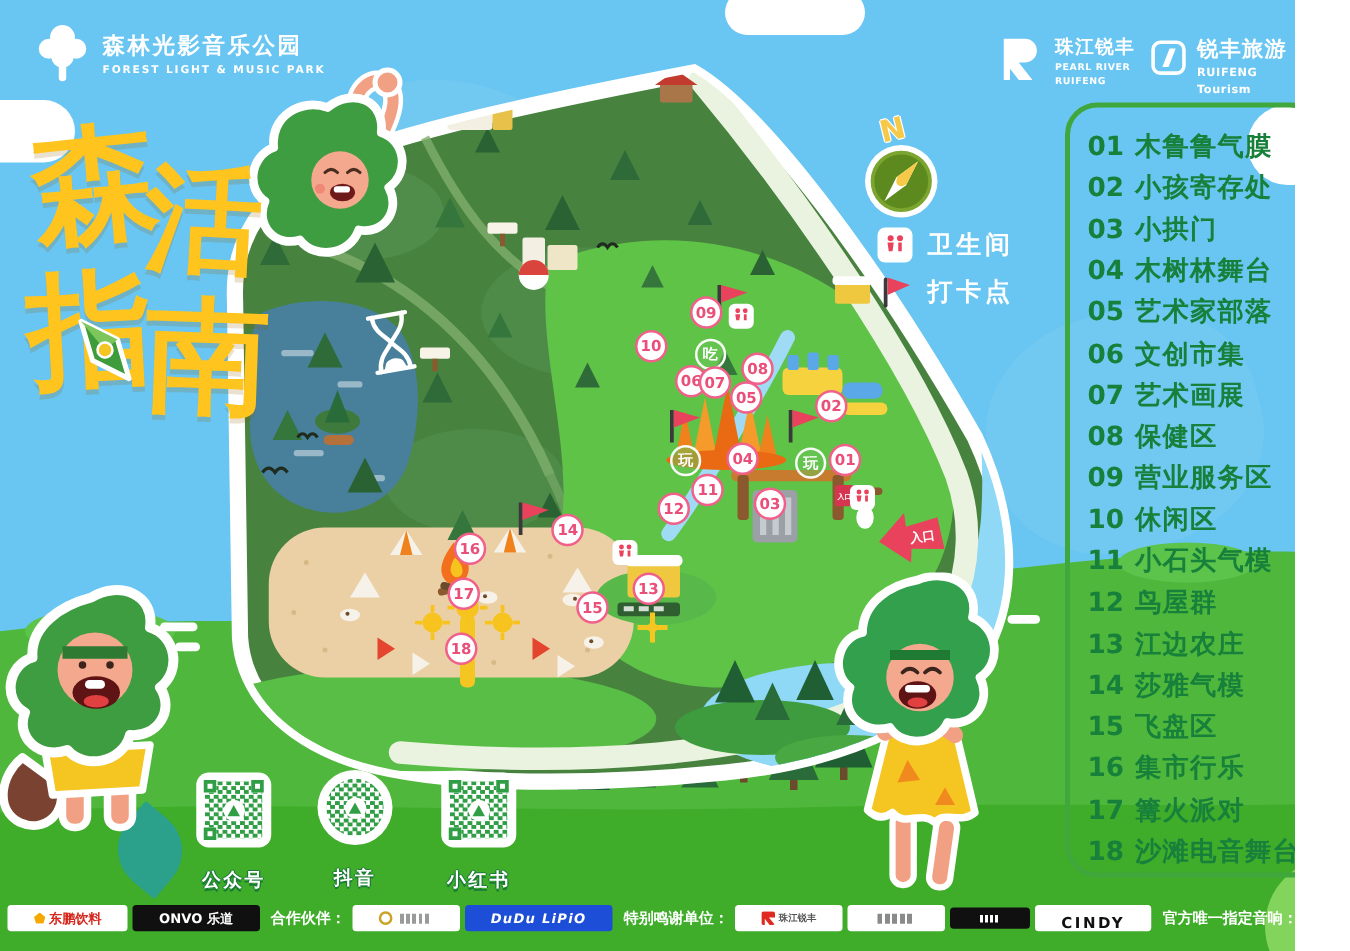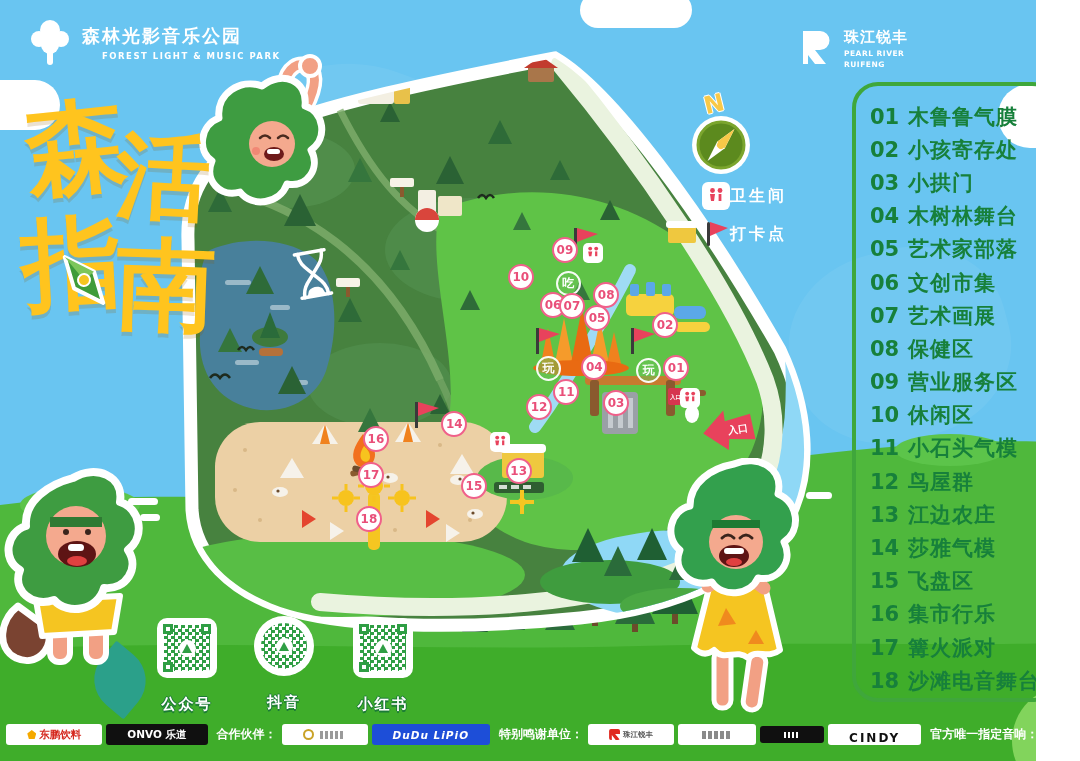--- a/index.html
+++ b/index.html
@@ -9,21 +9,21 @@
   
   #bg-svg{position:absolute;left:0;top:0;z-index:0;}
   .cloud{position:absolute;background:#fff;border-radius:40px;z-index:1;}
   .sky-leaf{position:absolute;background:rgba(255,255,255,.06);border-radius:45%;z-index:0;}
   .dash{position:absolute;background:#fff;height:7px;border-radius:5px;z-index:4;}
   .corner-blob{position:absolute;background:#82D45C;border-radius:50%;z-index:1;}
   .teal-leaf{position:absolute;background:#2BA08A;border-radius:4% 60% 4% 60%;transform:rotate(40deg);z-index:1;}
   
   .park-logo{left:28px;top:16px;display:flex;align-items:center;gap:10px;z-index:10;}
   .park-logo-text .zh{color:#fff;font-weight:bold;font-size:18px;letter-spacing:2px;}
-  .park-logo-text .en{color:#fff;font-size:8.5px;font-weight:bold;letter-spacing:1.5px;margin-top:3px;margin-left:20px;}
+  .park-logo-text .en{color:#fff;font-size:8.5px;font-weight:bold;letter-spacing:1.5px;margin-top:3px;}
   .brand{display:flex;align-items:flex-start;gap:8px;z-index:10;}
   .brand .zh{color:#fff;font-weight:bold;font-size:15px;letter-spacing:1px;}
   .brand .en{color:#fff;font-size:7.5px;font-weight:bold;letter-spacing:.5px;margin-top:2px;line-height:1.4;white-space:pre-line;}
   
   .title-char{position:absolute;color:#FFC41E;font-weight:bold;z-index:12;
               text-shadow:0 4px 0 rgba(140,90,0,.18);line-height:1;}
   .t1{left:26px;top:98px;font-size:100px;transform:rotate(-6deg);}
   .t2{left:116px;top:130px;font-size:94px;transform:rotate(3deg);}
   .t3{left:22px;top:214px;font-size:100px;transform:rotate(-3deg);}
   .t4{left:116px;top:236px;font-size:100px;transform:rotate(2deg);}
@@ -39,22 +39,22 @@
           display:flex;align-items:center;justify-content:center;z-index:8;box-sizing:border-box;}
   .badge{position:absolute;width:25px;height:25px;margin:-12px 0 0 -12px;border:2px solid rgba(255,255,255,.95);
          border-radius:50%;background:rgba(105,195,85,.55);color:#fff;font-size:12px;font-weight:bold;
          display:flex;align-items:center;justify-content:center;z-index:7;box-sizing:border-box;}
   .toilet{position:absolute;width:20px;height:20px;margin:-10px 0 0 -10px;background:#fff;border-radius:5px;
           display:flex;align-items:center;justify-content:center;z-index:7;}
   
   .compass{left:690px;top:90px;z-index:10;display:flex;flex-direction:column;align-items:center;}
   .compass .n{color:#F7C948;font-weight:bold;font-size:24px;transform:rotate(-14deg);
               text-shadow:-1px 0 #fff,1px 0 #fff,0 -1px #fff,0 1px #fff;margin-bottom:-4px;margin-left:-14px;}
-  .key{position:absolute;display:flex;align-items:center;color:#fff;font-weight:bold;
-       font-size:16px;letter-spacing:3px;z-index:10;}
+  .key{position:absolute;display:flex;align-items:flex-start;gap:12px;color:#fff;font-weight:bold;
+       font-size:20px;letter-spacing:3px;z-index:10;}
   .key-toilet{left:702px;top:182px;}
   .key-flag{left:702px;top:220px;}
   .key-ic{width:28px;height:28px;background:#fff;border-radius:6px;display:flex;align-items:center;justify-content:center;}
   .key-ic.noborder{background:transparent;border-radius:0;}
   
   .legend{left:852px;top:82px;width:206px;height:620px;border:4px solid #3FA73B;border-radius:26px;
           box-sizing:border-box;padding:14px 0 0 14px;z-index:9;}
   .lg-row{height:33.2px;display:flex;align-items:center;}
   .lg-num{color:#17803B;font-weight:bold;font-size:21px;width:38px;}
   .lg-name{color:#17803B;font-weight:bold;font-size:21px;letter-spacing:1px;}
@@ -166,20 +166,30 @@
   <div class="abs brand" style="left:798px;top:28px;">
     <svg width="38" height="40" viewBox="0 0 38 40">
       <path d="M5,3 h17 a9,9 0 0 1 0,19 h-5 l11,14 h-11 l-7,-9 v9 h-5 z" fill="#fff"></path>
     </svg>
     <div>
       <div class="zh">珠江锐丰</div>
       <div class="en">PEARL RIVER
 RUIFENG</div>
     </div>
   </div>
+  <div class="abs brand" style="left:920px;top:28px;">
+    <svg width="36" height="38" viewBox="0 0 36 38">
+      <rect x="3" y="3" width="30" height="30" rx="7" fill="none" stroke="#fff" stroke-width="3.5"></rect>
+      <path d="M12,27 L19,9 h6 L18,27 z" fill="#fff"></path>
+    </svg>
+    <div>
+      <div class="zh" style="font-size:17px;">锐丰旅游</div>
+      <div class="en" style="font-size:9px;">RUIFENG Tourism</div>
+    </div>
+  </div>
 
   <div>
 
   <span class="title-char t1">森</span>
       <span class="title-char t2">活</span>
       <span class="title-char t3">指</span>
       <span class="title-char t4">南</span>
     </div>
   <svg class="abs" id="title-needle" width="64" height="64" viewBox="0 0 64 64">
     <polygon points="32,2 45,32 32,62 19,32" fill="#3F9C3A" stroke="#fff" stroke-width="4" stroke-linejoin="round"></polygon>

